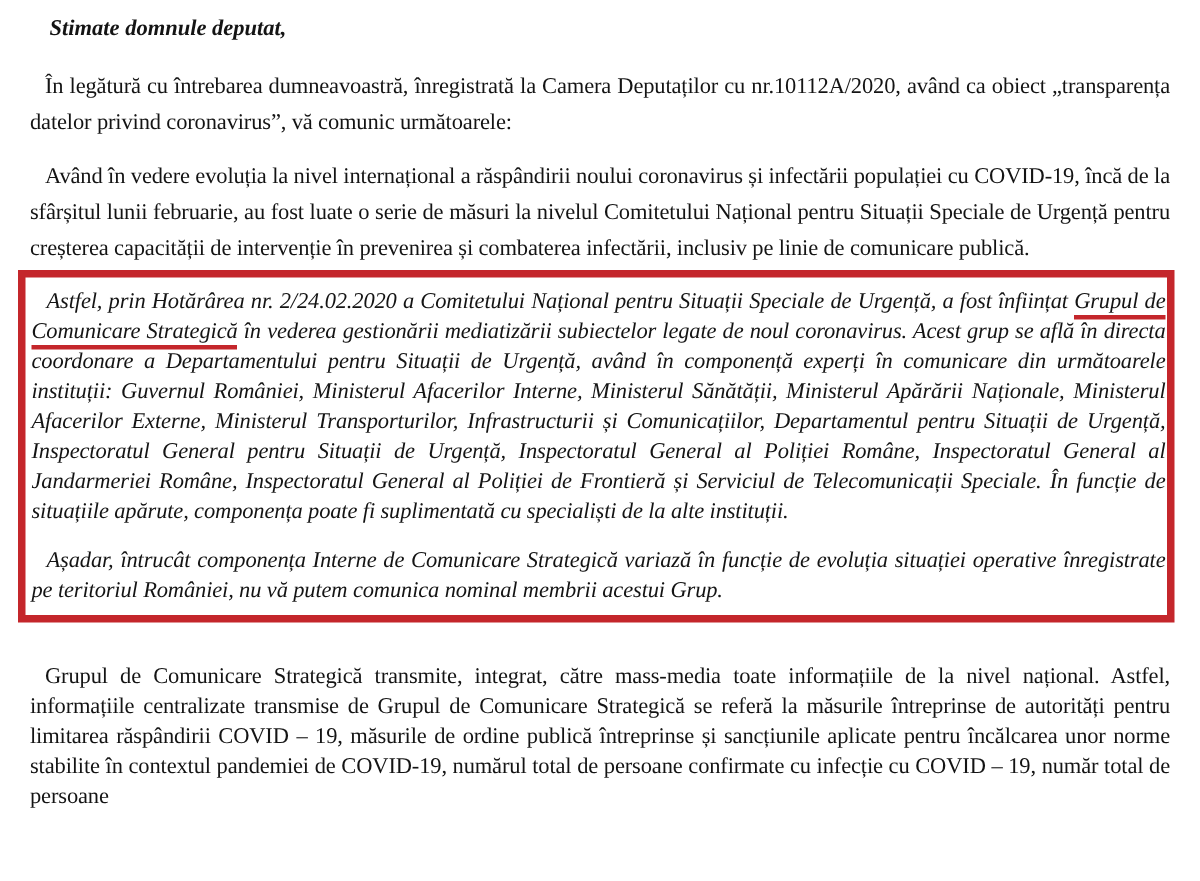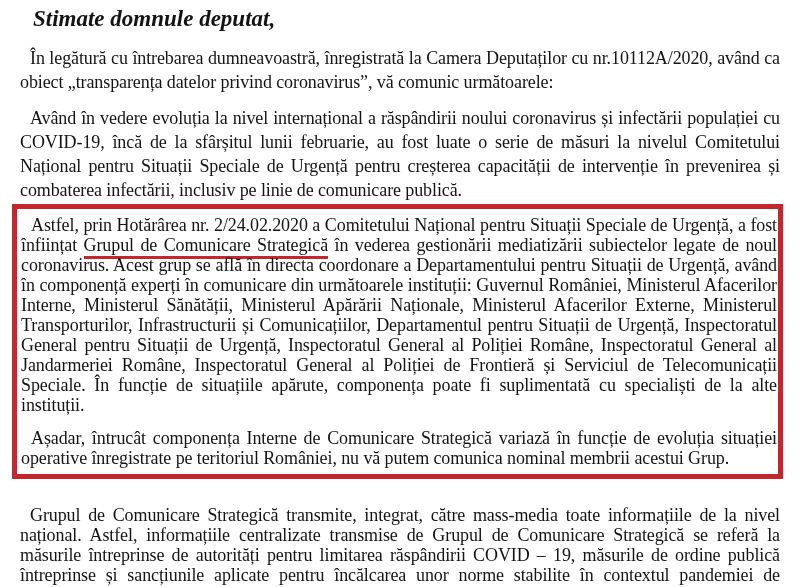--- a/index.html
+++ b/index.html
@@ -5,35 +5,36 @@
   html,body{margin:0;padding:0;background:#ffffff;}
   .page{
     width:800px;height:587px;position:relative;overflow:hidden;
     background:var(--paper,#ffffff);
     color:var(--ink,#141414);
     font-family:"Liberation Serif","DejaVu Serif",serif;
   }
   .salutation{
     margin:7px 20px 0 20px;
     padding-left:13px;
-    font-size:23px;line-height:24px;
+    font-size:15px;line-height:24px;
     font-weight:bold;font-style:italic;
   }
   .par{
     margin:15px 20px 0 20px;
     text-align:justify;
     text-indent:10px;
-    font-size:18px;line-height:24px;
+    font-size:15px;line-height:24px;
     letter-spacing:-0.1px;
   }
   .par.context{margin-top:12px;}
   .red-box{
     margin:2px 17px 0 12px;
     border:5px solid var(--red,#c4262b);
     padding:6px 1px 6px 4px;
+    font-style:italic;
   }
   .red-box .par{
     margin:0;line-height:20px;
   }
   .red-box .par.asadar{margin-top:13px;}
   .underline-red{
     border-bottom:3px solid var(--red,#c4262b);
     padding-bottom:1px;
   }
   .par.final{margin-top:26px;line-height:20px;}

